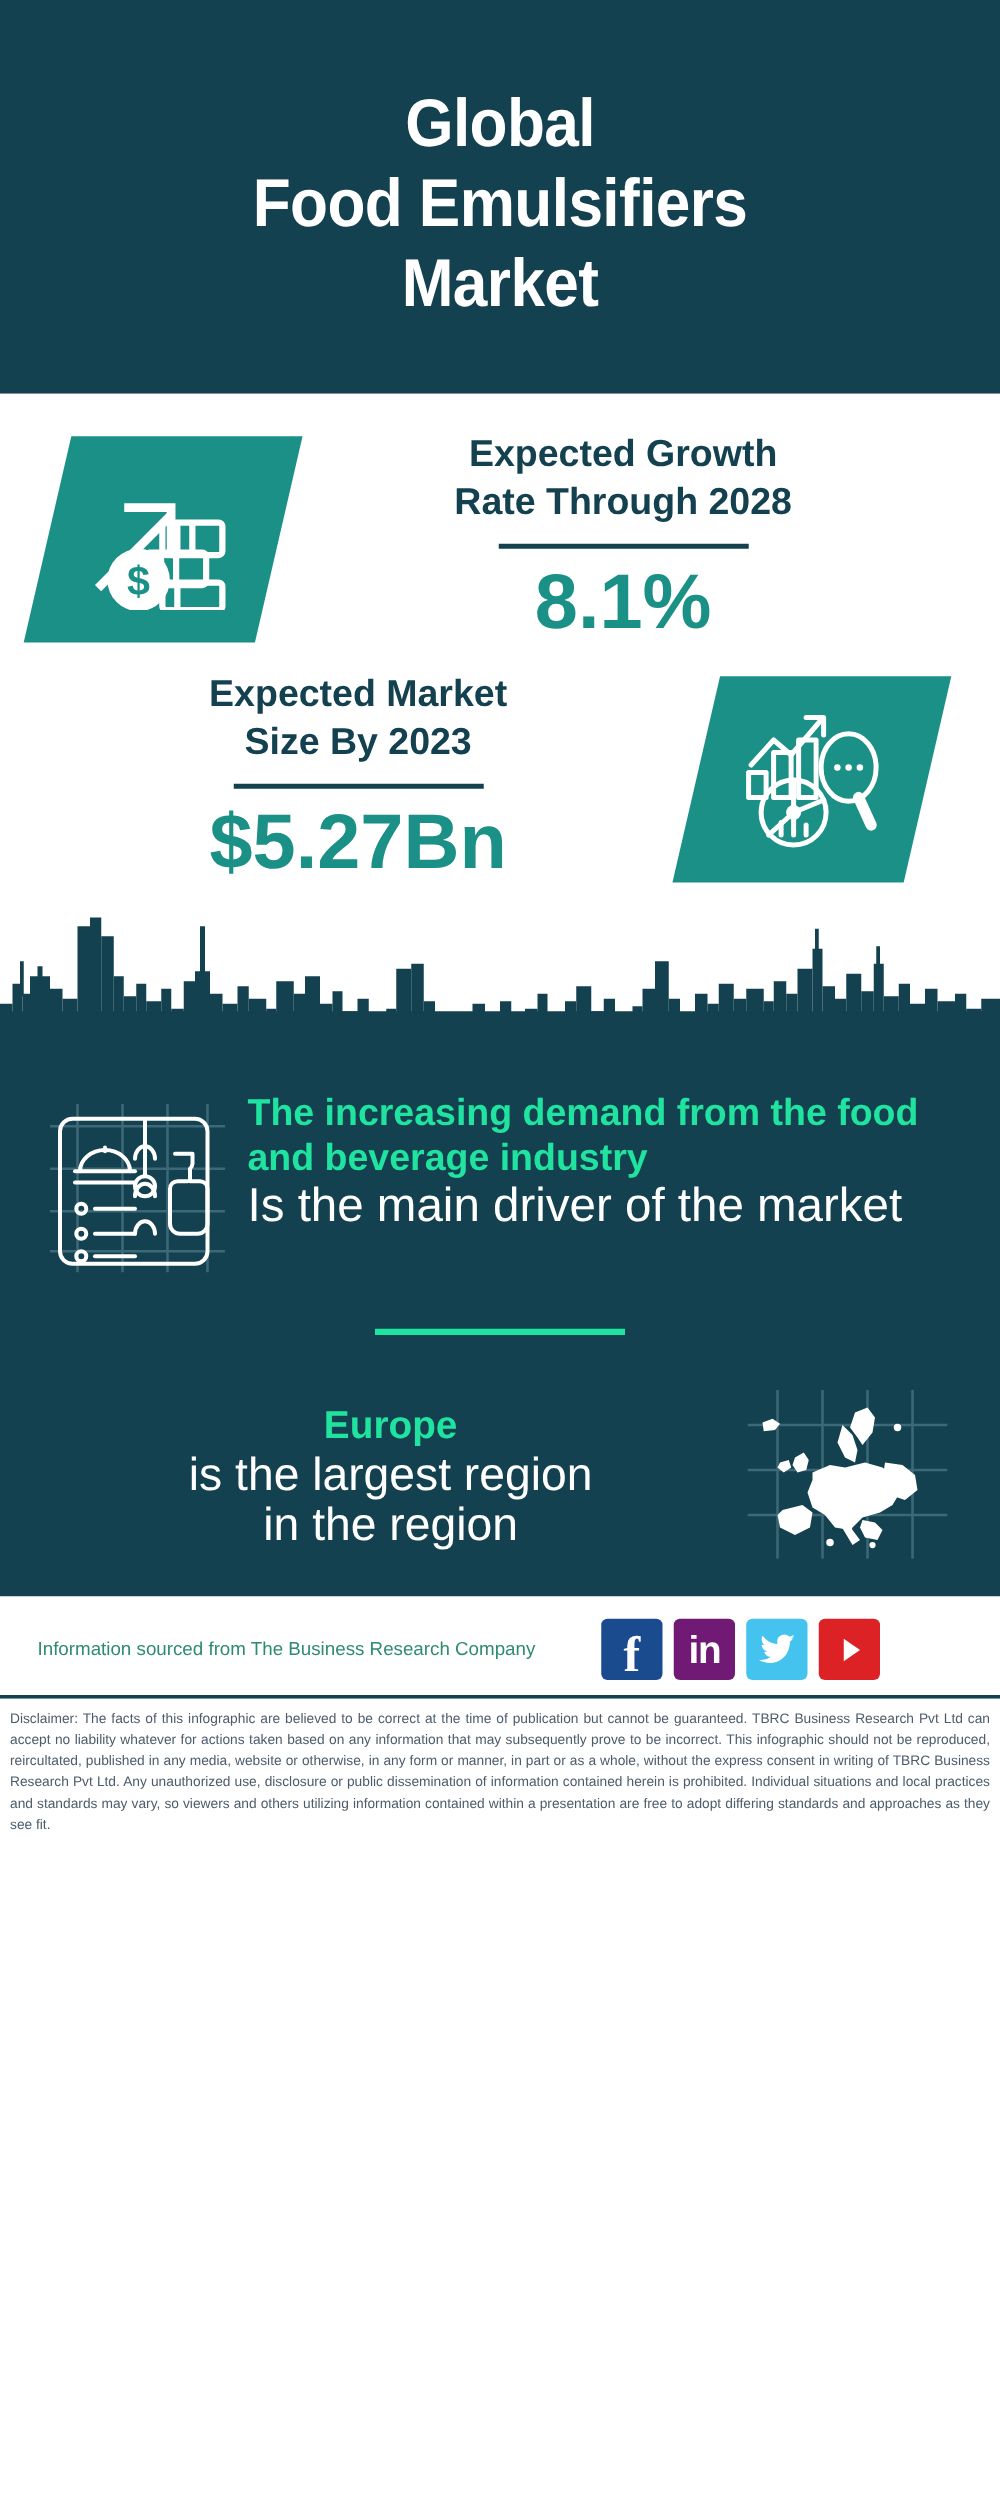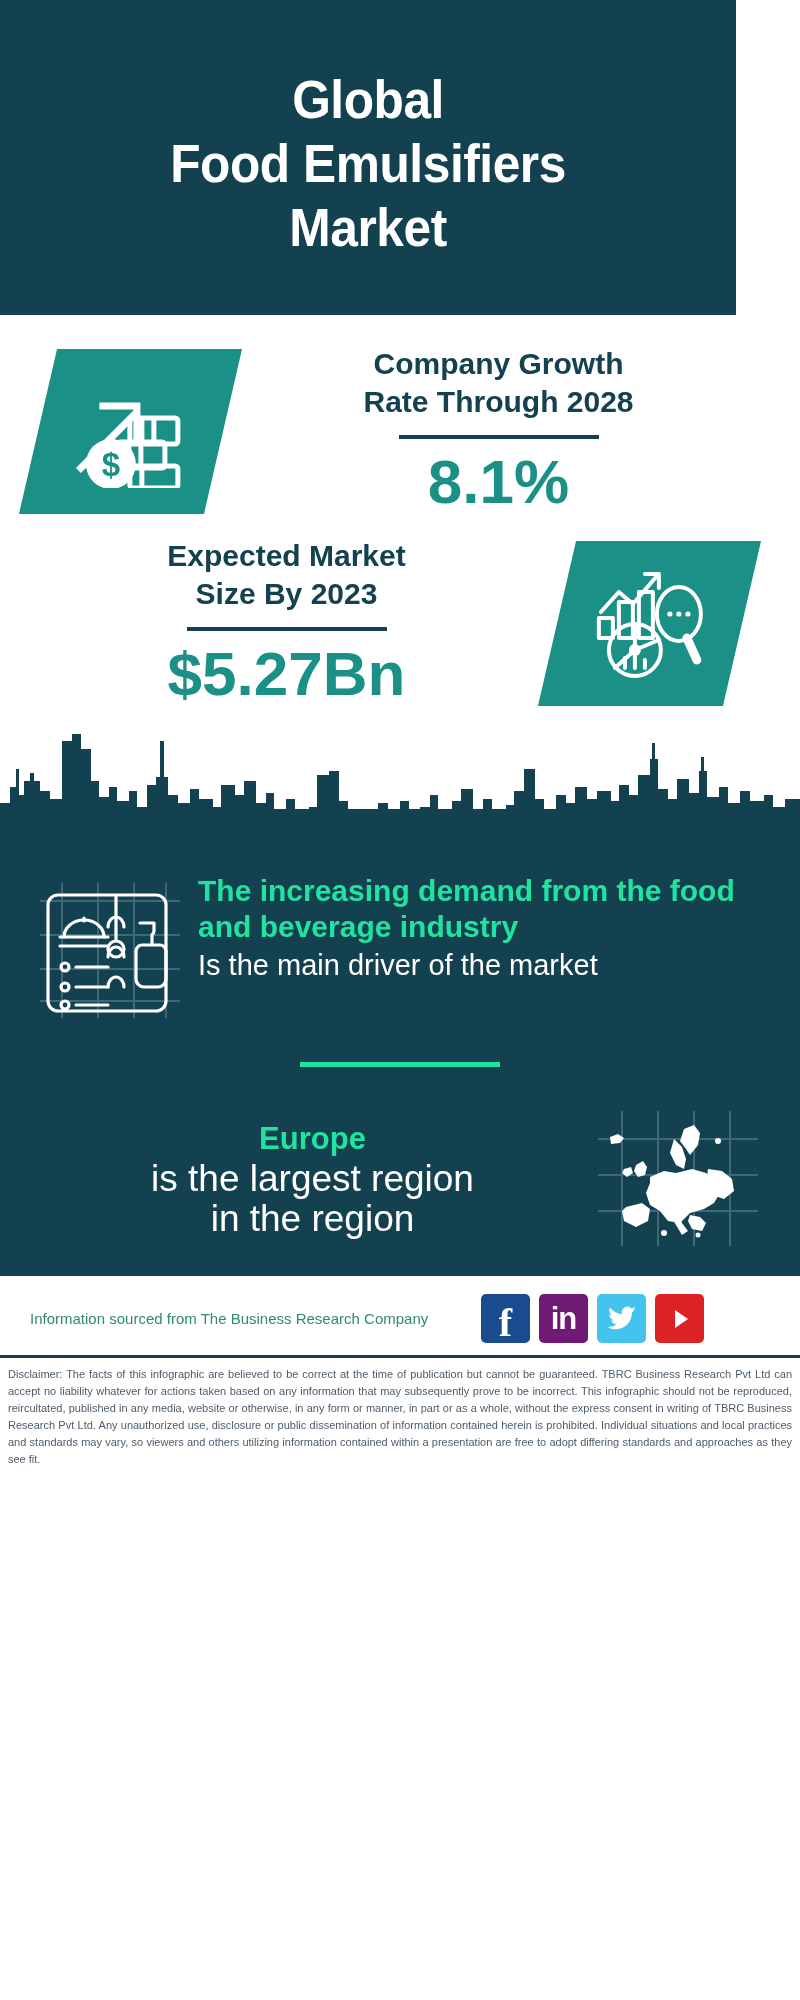--- a/index.html
+++ b/index.html
@@ -7,21 +7,21 @@
   body {
     width:800px; height:2000px;
     background:#ffffff;
     font-family:"Liberation Sans", sans-serif;
     overflow:hidden;
     position:relative;
   }
 
   
   .header {
-    width:736px; height:315px;
+    width:800px; height:315px;
     background:#14414f;
     display:flex; flex-direction:column;
     align-items:center; justify-content:center;
     padding-top:10px;
   }
   .header h1 {
     color:#ffffff;
     font-family:"Liberation Sans Narrow","Liberation Sans",sans-serif;
     font-weight:bold;
     font-size:56px;
@@ -97,21 +97,21 @@
   .green-head {
     color:#20e3a0;
     font-family:"Liberation Sans Narrow","Liberation Sans",sans-serif;
     font-weight:bold;
     font-size:30px; line-height:36px;
   }
   .white-sub {
     color:#ffffff;
     font-family:"Liberation Sans Narrow","Liberation Sans",sans-serif;
     font-weight:normal;
-    font-size:29px; line-height:37px;
+    font-size:38px; line-height:37px;
     margin-top:2px;
   }
 
   .mid-rule {
     width:200px; height:5px; background:#20e3a0;
     margin:40px auto 44px auto;
   }
 
   .region {
     display:flex; align-items:center;
@@ -194,21 +194,21 @@
           <line x1="56" y1="68" x2="56" y2="90"></line>
           <line x1="68" y1="68" x2="68" y2="90"></line>
           <rect x="57" y="90" width="48" height="22" rx="3"></rect>
           <line x1="69" y1="92" x2="69" y2="112"></line>
         </g>
         <circle cx="38" cy="88" r="25" fill="#ffffff"></circle>
         <text x="38" y="100" font-family="Liberation Sans, sans-serif" font-size="33" font-weight="bold" fill="#1b9086" text-anchor="middle">$</text>
       </svg>
     </div>
     <div class="stat-text r1">
-      <div class="stat-title">Company Growth</div>
+      <div class="stat-title">Expected Growth</div>
       <div class="stat-title">Rate Through 2028</div>
       <div class="stat-rule"></div>
       <div class="stat-value">8.1%</div>
     </div>
   </div>
 
   <div class="stat-row row2">
     <div class="stat-text r2">
       <div class="stat-title">Expected Market</div>
       <div class="stat-title">Size By 2023</div>

